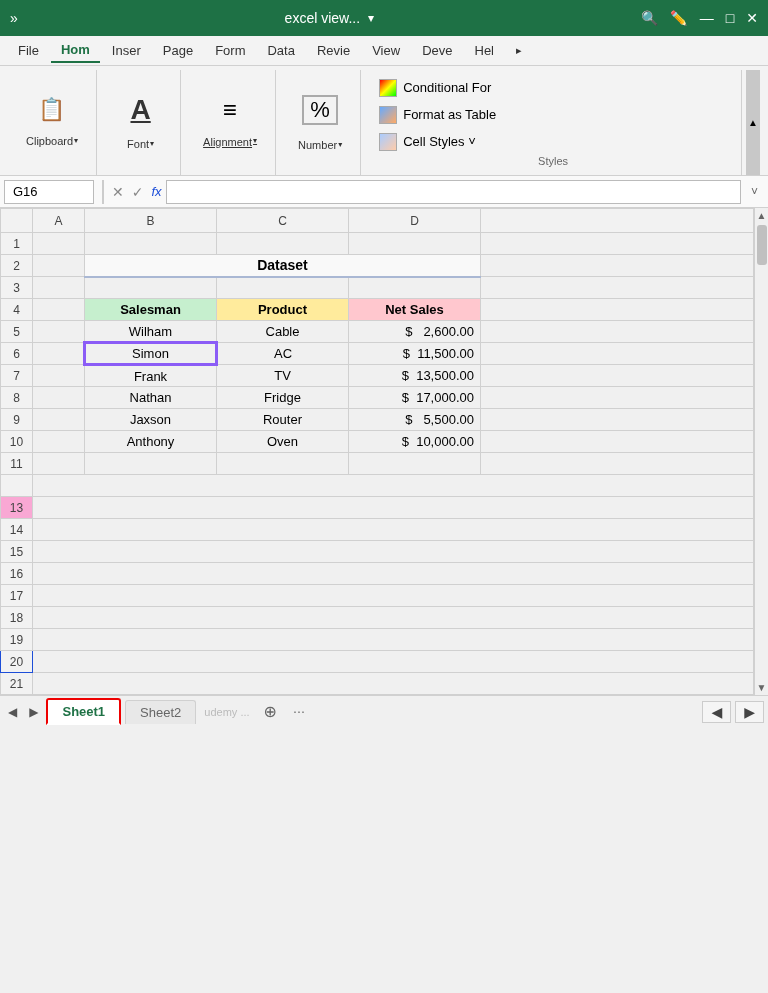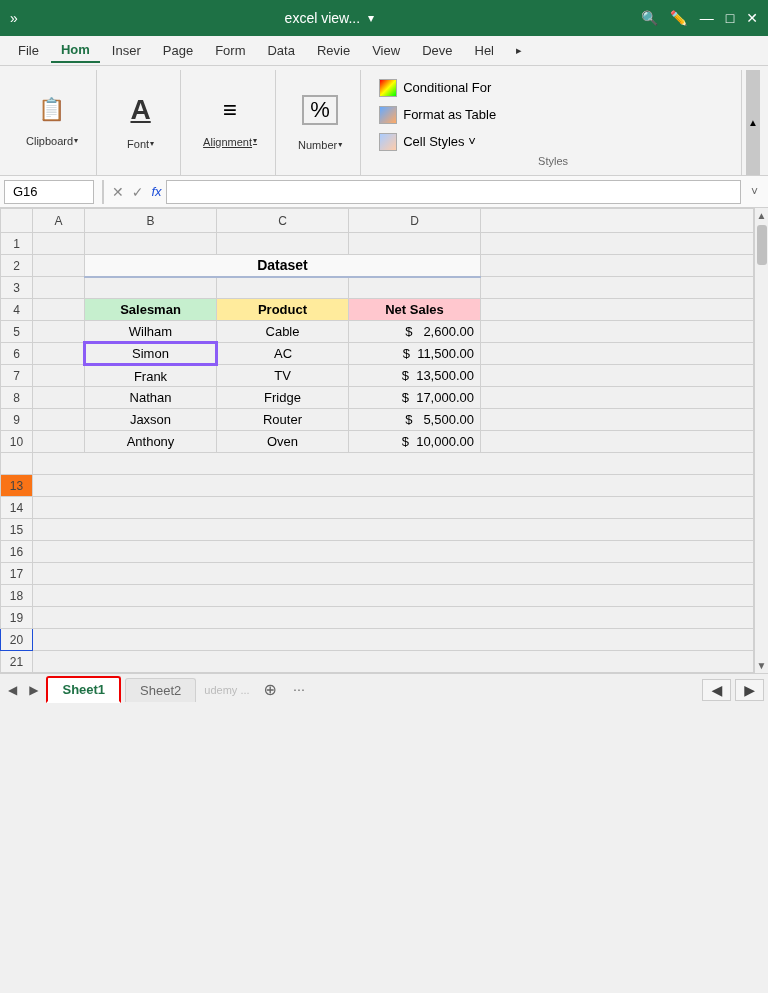--- a/index.html
+++ b/index.html
@@ -443,27 +443,35 @@
 
           <tr>
             <td style="background:#f2f2f2;text-align:center;font-size:12px;color:#444;cursor:pointer;border:1px solid #d0d0d0;">10</td>
             <td></td>
             <td style="text-align:center;border:1px solid #d0d0d0;">Anthony</td>
             <td style="text-align:center;border:1px solid #d0d0d0;">Oven</td>
             <td style="text-align:right;border:1px solid #d0d0d0;padding-right:6px;">$&nbsp;&nbsp;10,000.00</td>
             <td></td>
           </tr>
 
+          <tr>
+            <td style="background:#f2f2f2;text-align:center;font-size:12px;color:#444;cursor:pointer;border:1px solid #d0d0d0;">11</td>
+            <td></td>
+            <td style="border:1px solid #d0d0d0;"></td>
+            <td style="border:1px solid #d0d0d0;"></td>
+            <td style="border:1px solid #d0d0d0;"></td>
+            <td></td>
+          </tr>
 
           <tr style="height:22px;">
             <td style="background:#f2f2f2;text-align:center;font-size:12px;color:#444;border:1px solid #d0d0d0;padding-left:36px;">12</td>
             <td colspan="5" style="border:1px solid #d0d0d0;"></td>
           </tr>
           <tr style="height:22px;">
-            <td style="background:#f97316;text-align:center;font-size:12px;color:#444;border:1px solid #d0d0d0;">13</td>
+            <td style="background:#f9a8d4;text-align:center;font-size:12px;color:#444;border:1px solid #d0d0d0;">13</td>
             <td colspan="5" style="border:1px solid #d0d0d0;"></td>
           </tr>
           <tr style="height:22px;">
             <td style="background:#f2f2f2;text-align:center;font-size:12px;color:#444;border:1px solid #d0d0d0;">14</td>
             <td colspan="5" style="border:1px solid #d0d0d0;"></td>
           </tr>
           <tr style="height:22px;">
             <td style="background:#f2f2f2;text-align:center;font-size:12px;color:#444;border:1px solid #d0d0d0;">15</td>
             <td colspan="5" style="border:1px solid #d0d0d0;"></td>
           </tr>

